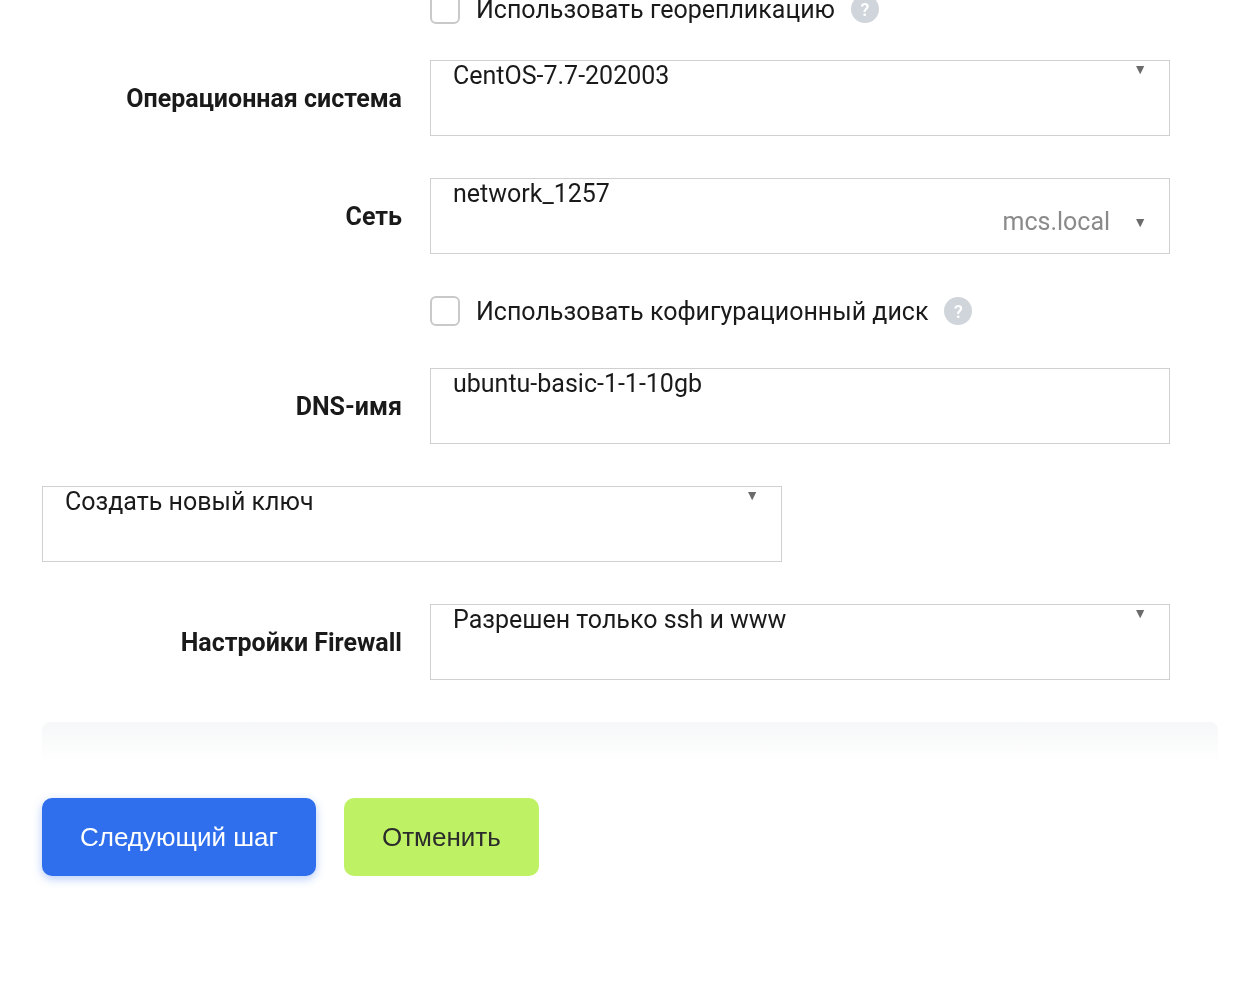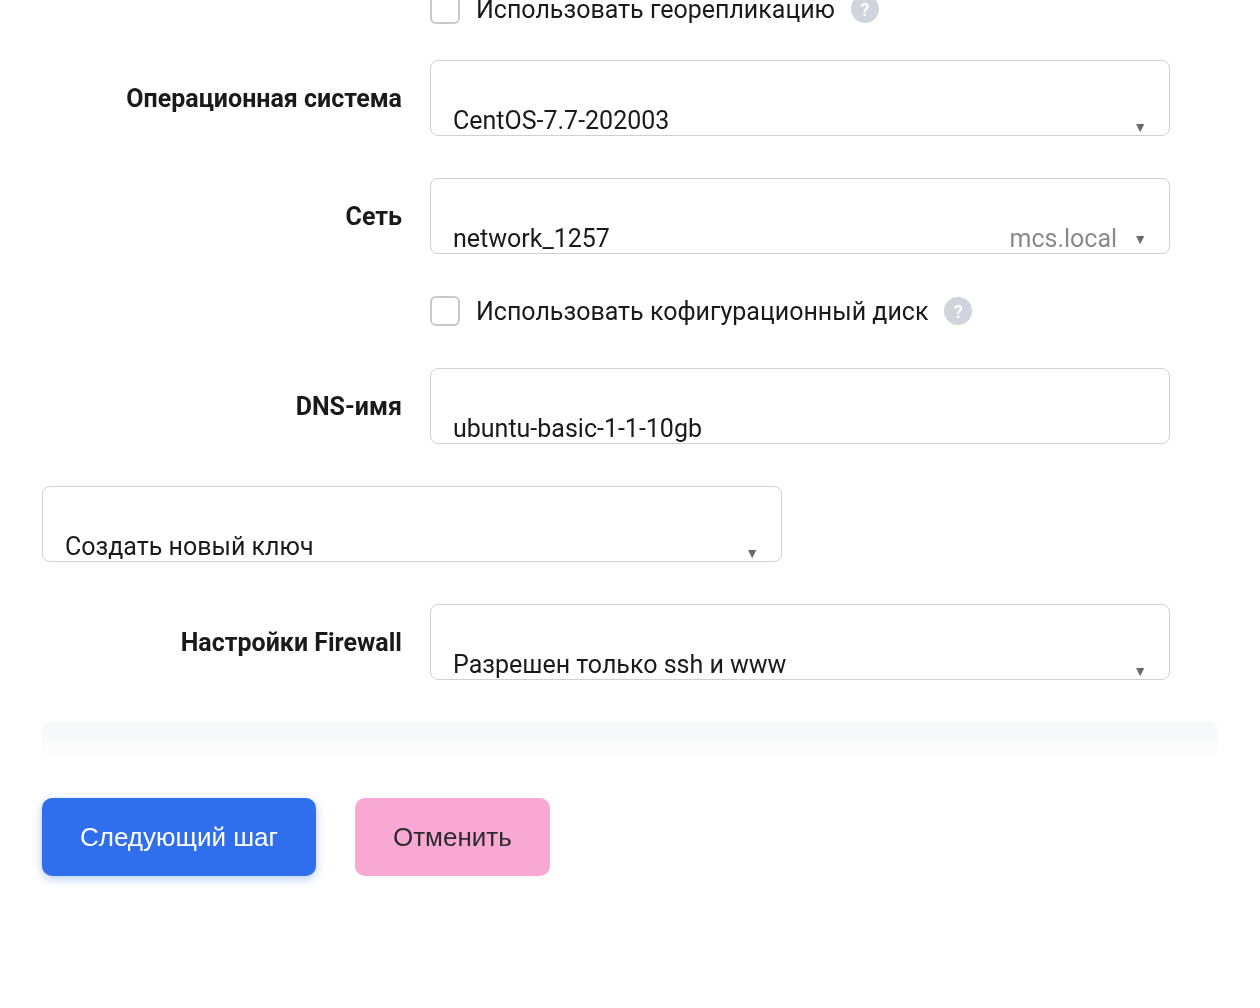--- a/index.html
+++ b/index.html
@@ -35,46 +35,47 @@
       flex-shrink: 0;
     }
     .field-col {
       flex: 1;
       max-width: 740px;
     }
     .select-field, .text-field {
       width: 100%;
       height: 76px;
       border: 1.5px solid #d0d0d0;
-      border-radius: 8px;
+      border-radius: 0;
       padding: 0 22px;
       font-size: 25px;
       color: #1a1a1a;
       background: #fff;
       display: flex;
-      align-items: flex-end;
+      align-items: flex-start;
       justify-content: space-between;
       cursor: pointer;
     }
     .text-field {
       cursor: text;
     }
     .select-value {
       color: #1a1a1a;
     }
     .dropdown-caret {
       color: #6b6b6b;
       font-size: 14px;
     }
     .network-suffix {
       display: flex;
       align-items: center;
-      gap: 16px;
+      gap: 23px;
       color: #8a8a8a;
       font-size: 25px;
+      margin-top: 28px;
     }
     .checkbox-wrap {
       display: flex;
       align-items: center;
       gap: 16px;
     }
     .checkbox {
       width: 30px;
       height: 30px;
       border: 2px solid #c9c9c9;
@@ -114,42 +115,42 @@
       flex-shrink: 0;
     }
     .footer-bar {
       height: 40px;
       background: linear-gradient(to bottom, #f6f7f8, #fff);
       margin: 30px 0 36px 0;
       border-radius: 8px 8px 0 0;
     }
     .button-row {
       display: flex;
-      gap: 39px;
+      gap: 28px;
       padding-bottom: 60px;
     }
     .btn {
       height: 78px;
       padding: 0 38px;
       border-radius: 10px;
       font-size: 26px;
       font-weight: 400;
       border: none;
       cursor: pointer;
       display: inline-flex;
       align-items: center;
       justify-content: center;
     }
     .btn-primary {
       background: #2f6fed;
       color: #fff;
       box-shadow: 0 3px 10px rgba(47,111,237,0.35);
     }
     .btn-secondary {
-      background: #f9a8d4;
+      background: #bef264;
       color: #2b2b2b;
     }
     .first-row {
       margin-bottom: 36px;
       margin-top: -6px;
     }
   </style>
 </head>
 <body>
 

